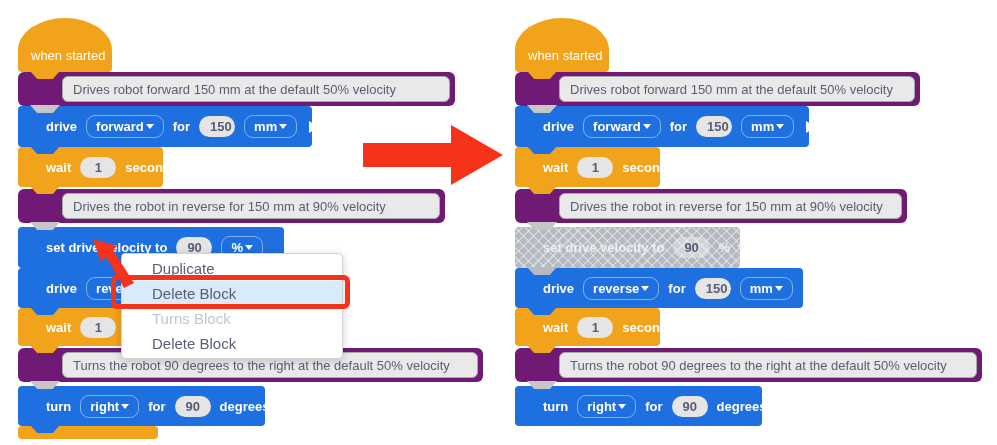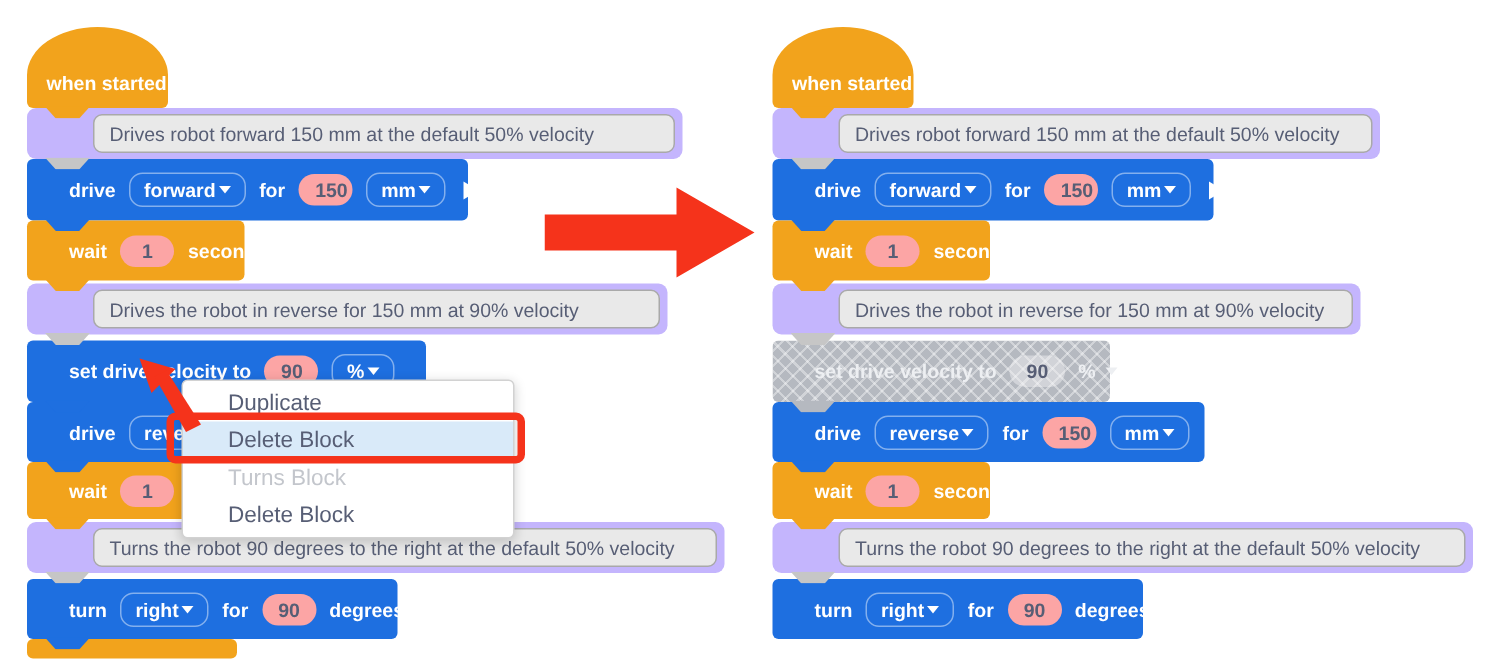--- a/index.html
+++ b/index.html
@@ -12,33 +12,33 @@
          height:41px;padding:0 28px;border-radius:4px;color:#fff;font-size:13px;font-weight:600;
          white-space:nowrap;}
   .blue{background:#1E6FE0;}
   .orange{background:#F2A31C;}
   .tab{position:absolute;left:12px;bottom:-7px;width:30px;height:8px;z-index:5;
        clip-path:polygon(0 0,100% 0,76% 100%,24% 100%);}
   .tab.t-blue{background:#1E6FE0}.tab.t-orange{background:#F2A31C}
   .tab.t-gray{background:#C6C6C6}.tab.t-dis{background:#B5B9C0}
 
   .hat{position:absolute;box-sizing:border-box;width:94px;height:54px;background:#F2A31C;
-       border-radius:47px 47px 4px 4px / 32px 32px 4px 4px;color:#fff;font-size:13px;font-weight:700;
+       border-radius:47px 47px 4px 4px / 32px 32px 4px 4px;color:#fff;font-size:13px;font-weight:400;
        display:flex;align-items:flex-end;padding:0 13px 9px;white-space:nowrap;}
 
-  .comment{position:absolute;box-sizing:border-box;background:#c4b5fd;border-radius:6px;height:34px;}
+  .comment{position:absolute;box-sizing:border-box;background:#701a75;border-radius:6px;height:34px;}
   .comment .inner{position:absolute;left:44px;top:4px;right:5px;bottom:4px;background:#E9E9E9;
        border:1px solid #A9A9A9;border-radius:6px;display:flex;align-items:center;padding:0 10px;
        font-size:13px;font-weight:400;color:#575E75;white-space:nowrap;overflow:hidden;}
 
   .dd{display:inline-flex;align-items:center;gap:2px;border:1px solid rgba(255,255,255,.45);
       border-radius:9px;padding:3px 9px;}
   .caret{width:0;height:0;border-left:4.5px solid transparent;border-right:4.5px solid transparent;
       border-top:5px solid #fff;display:inline-block;}
-  .oval{background:#fca5a5;color:#575E75;border-radius:999px;padding:3px 11px;font-weight:600;
+  .oval{background:#e5e5e5;color:#575E75;border-radius:999px;padding:3px 11px;font-weight:600;
       font-size:13px;min-width:14px;text-align:center;}
   .play{width:0;height:0;border-top:6px solid transparent;border-bottom:6px solid transparent;
       border-left:10px solid #fff;display:inline-block;margin-left:3px;}
 
   
   .dis{background:
         repeating-linear-gradient(45deg,rgba(255,255,255,.38) 0 1.5px,transparent 1.5px 7px),
         repeating-linear-gradient(-45deg,rgba(255,255,255,.38) 0 1.5px,transparent 1.5px 7px),
         #B5B9C0;
        color:#EDEFF2;}

